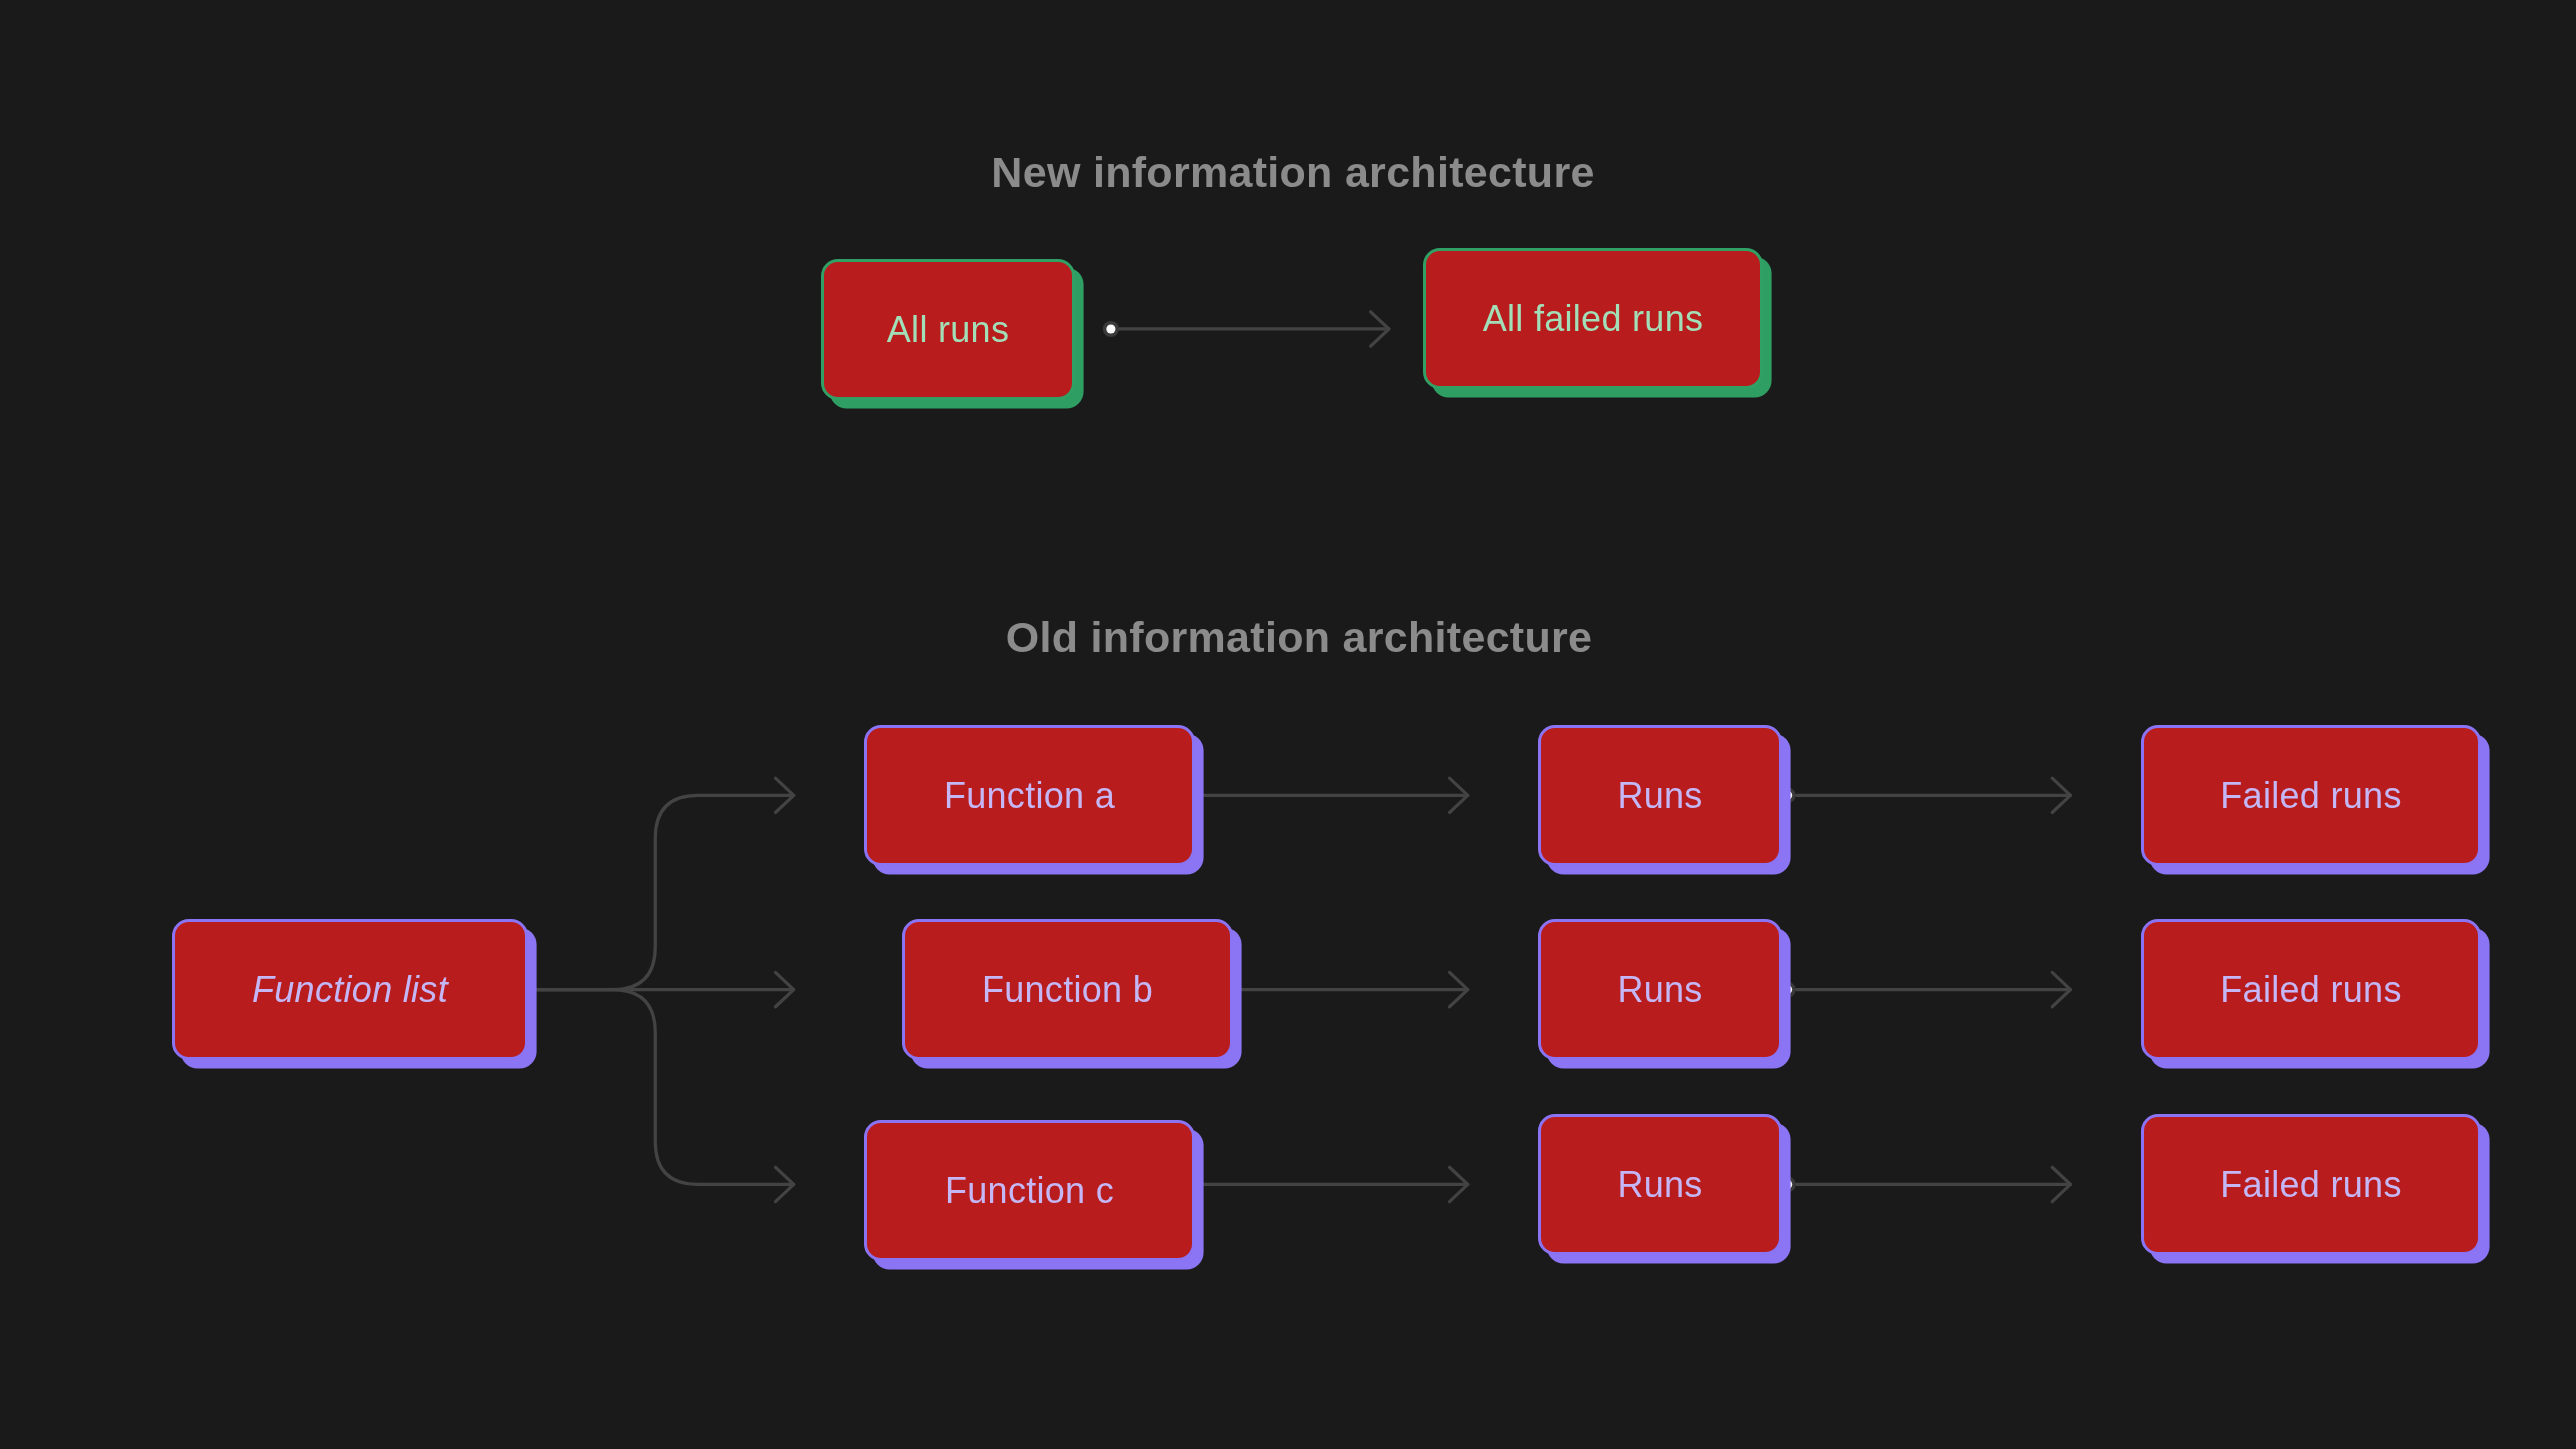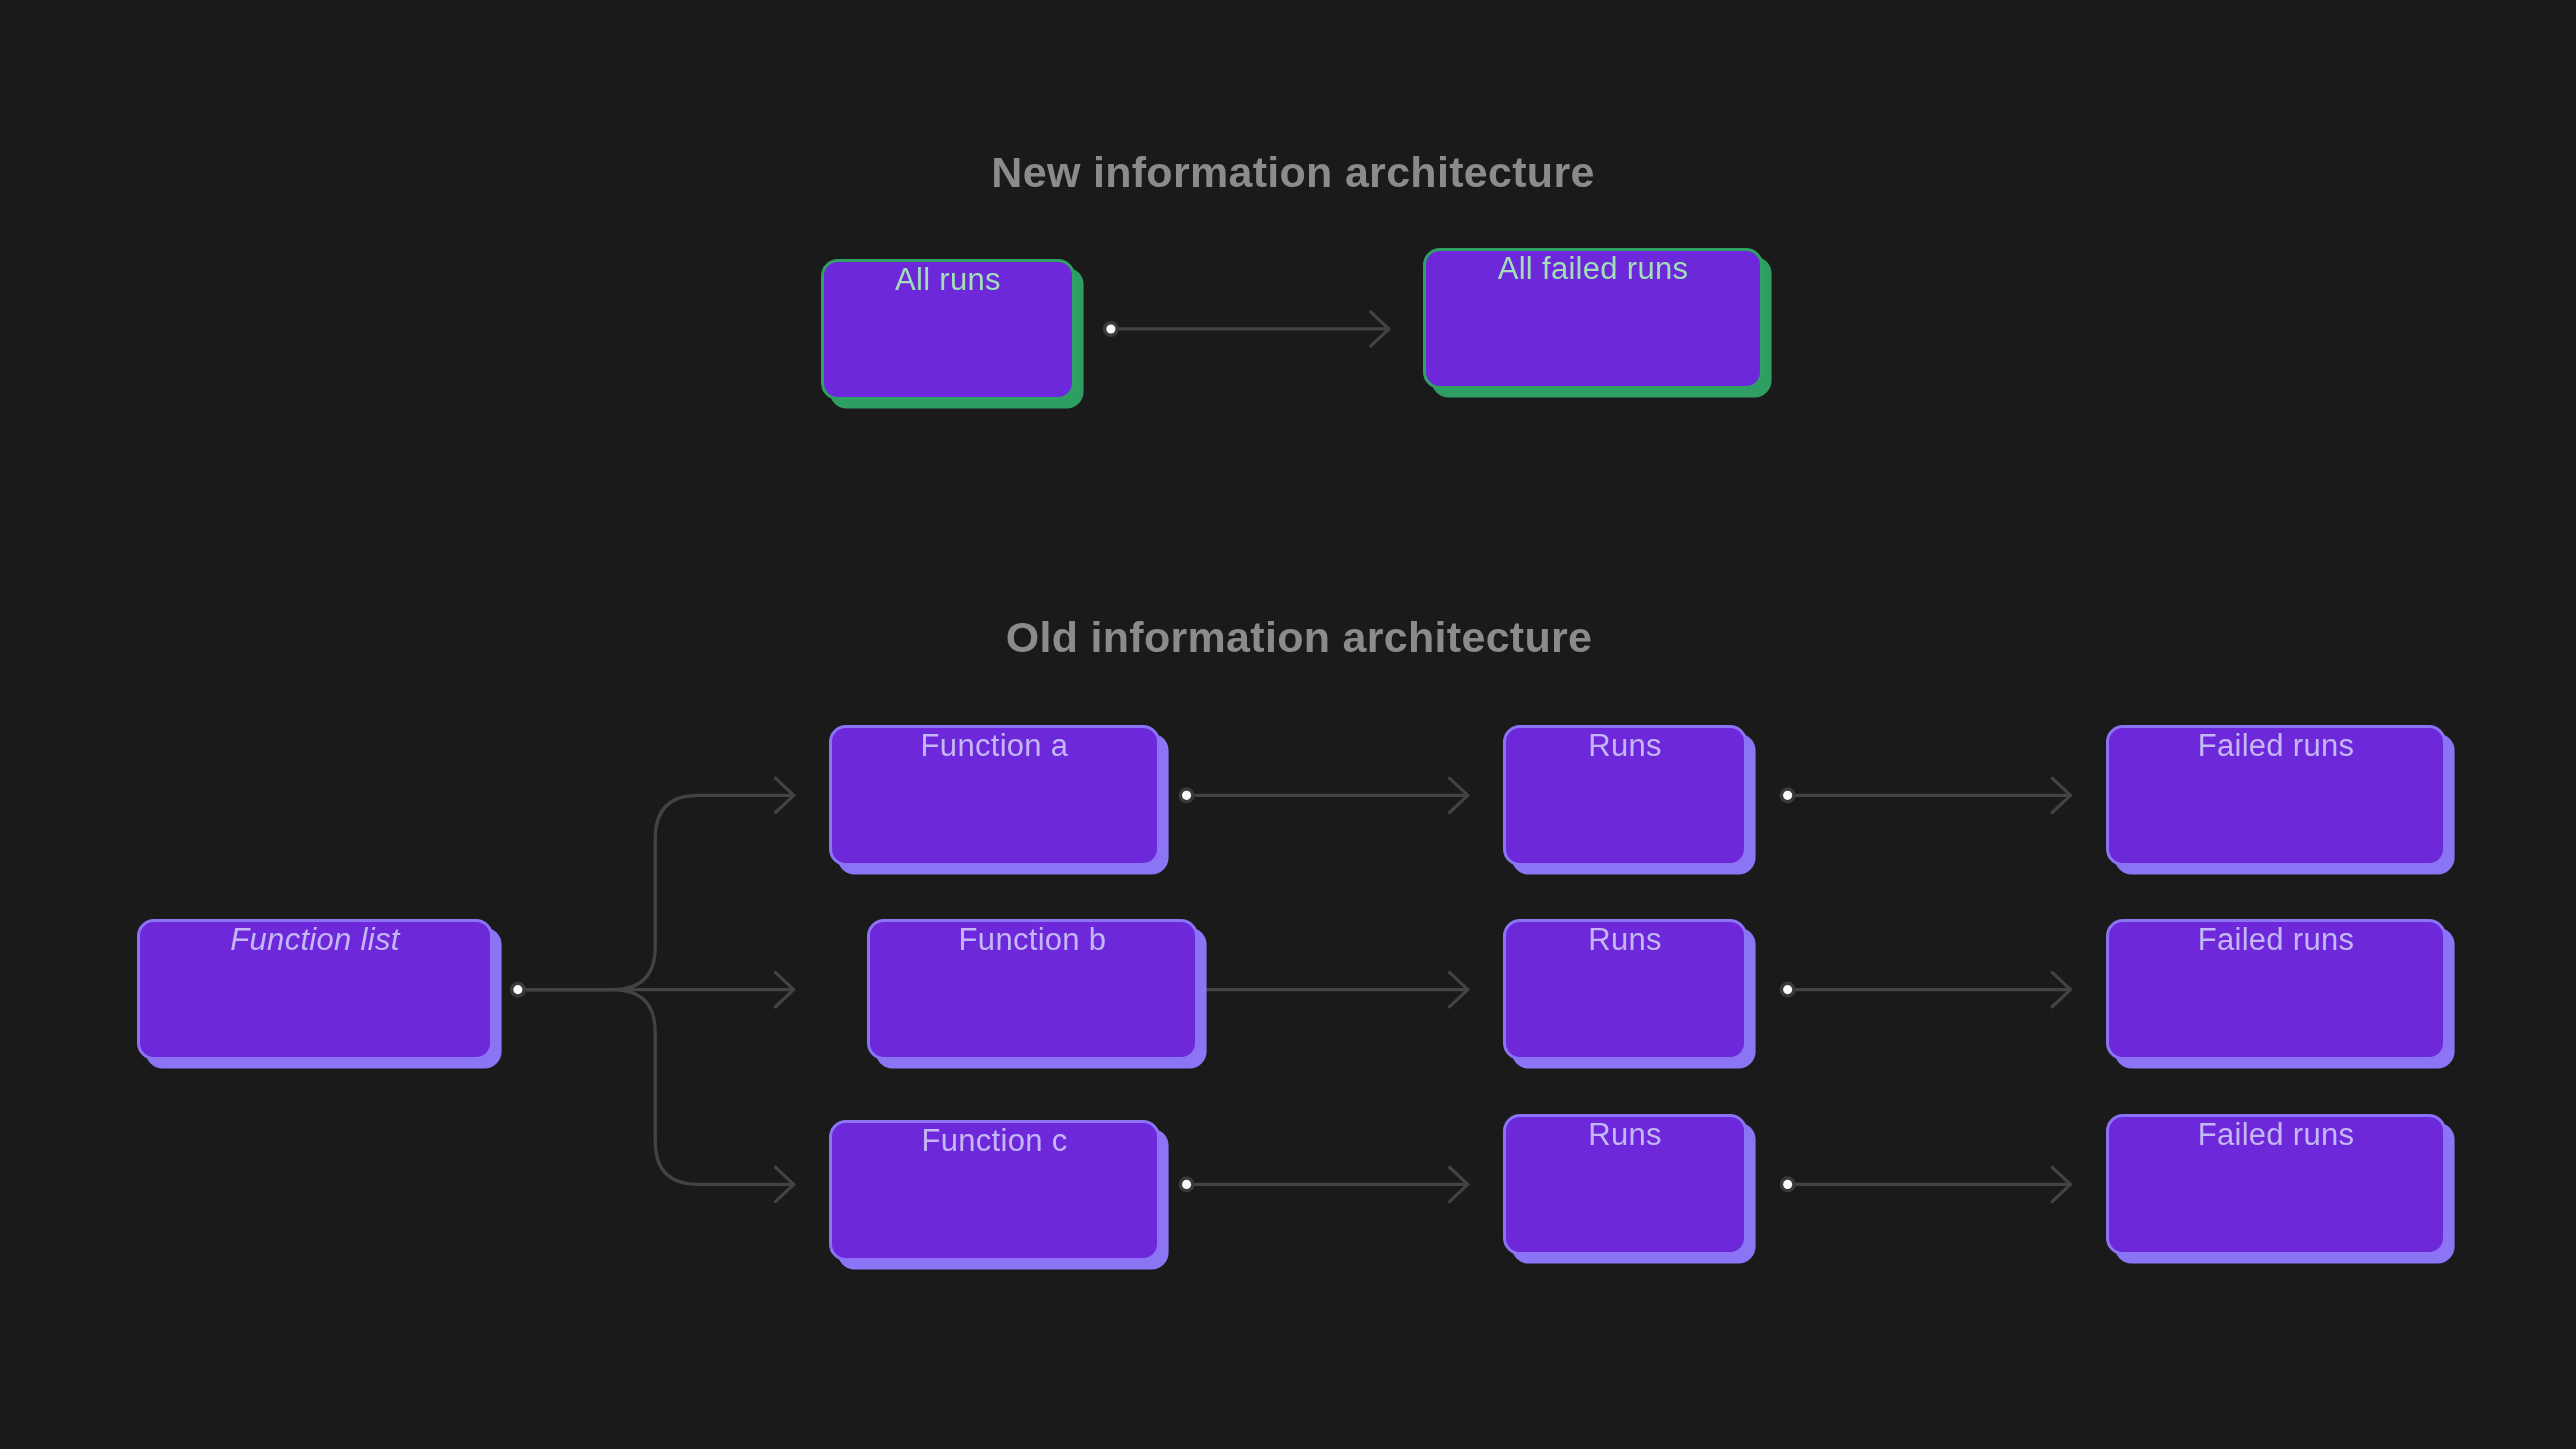--- a/index.html
+++ b/index.html
@@ -22,40 +22,41 @@
     font-weight: 600;
     letter-spacing: 0.3px;
     color: #8b8b8b;
     white-space: nowrap;
     line-height: 1;
   }
 
   .node {
     position: absolute;
     box-sizing: border-box;
-    background: #6d28d9;
+    background: #b91c1c;
     border: 3.2px solid;
     border-radius: 17px;
     display: flex;
-    align-items: flex-start;
+    align-items: center;
     justify-content: center;
-    font-size: 31px;
+    font-size: 36px;
     font-weight: 400;
     letter-spacing: 0.3px;
     white-space: nowrap;
   }
   .node.green {
     border-color: #30a065;
     box-shadow: 8.6px 8.6px 0 0 #2f9e62;
     color: #a2dfb8;
   }
   .node.purple {
     border-color: #8b74f3;
     box-shadow: 8.6px 8.6px 0 0 #8b75f4;
     color: #c5b7f6;
+    margin-left: 35px;
   }
 
   svg.connector-layer {
     position: absolute;
     left: 0;
     top: 0;
     width: 2576px;
     height: 1449px;
   }
   .edge {

